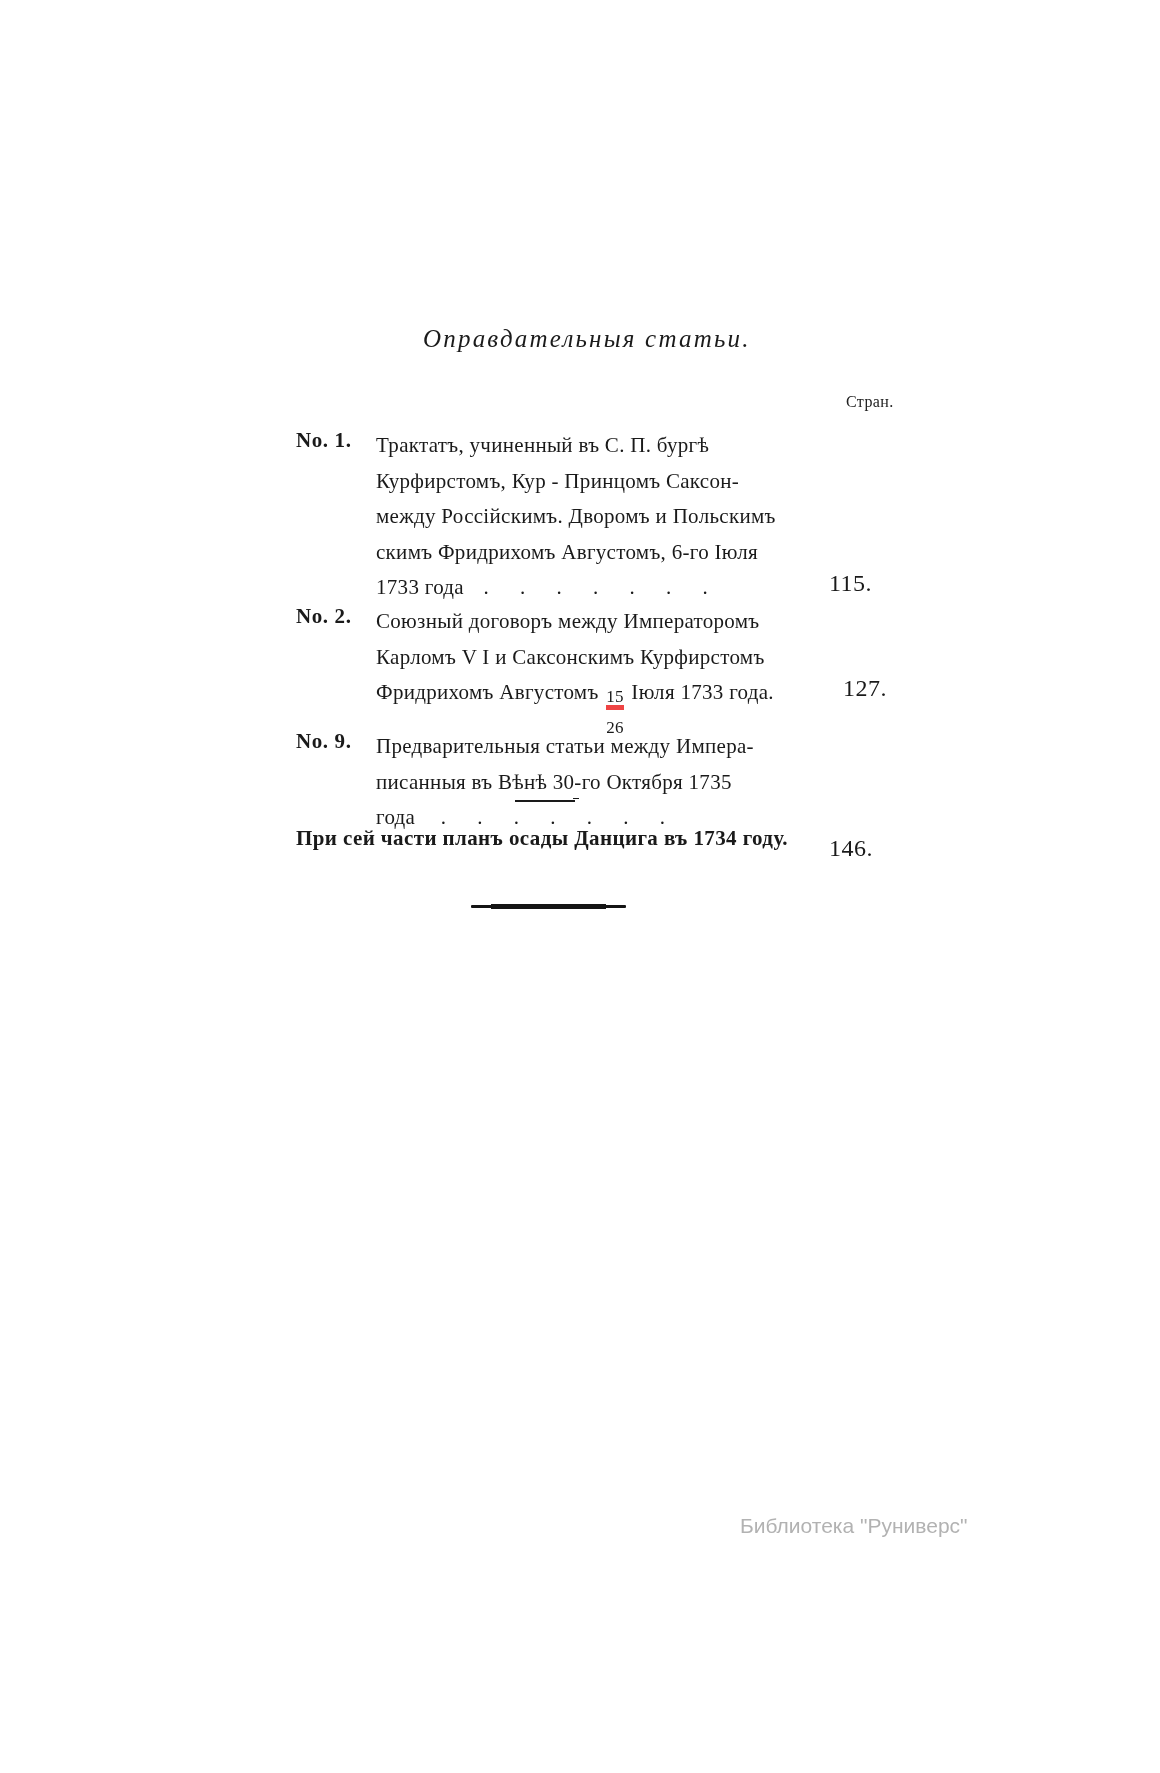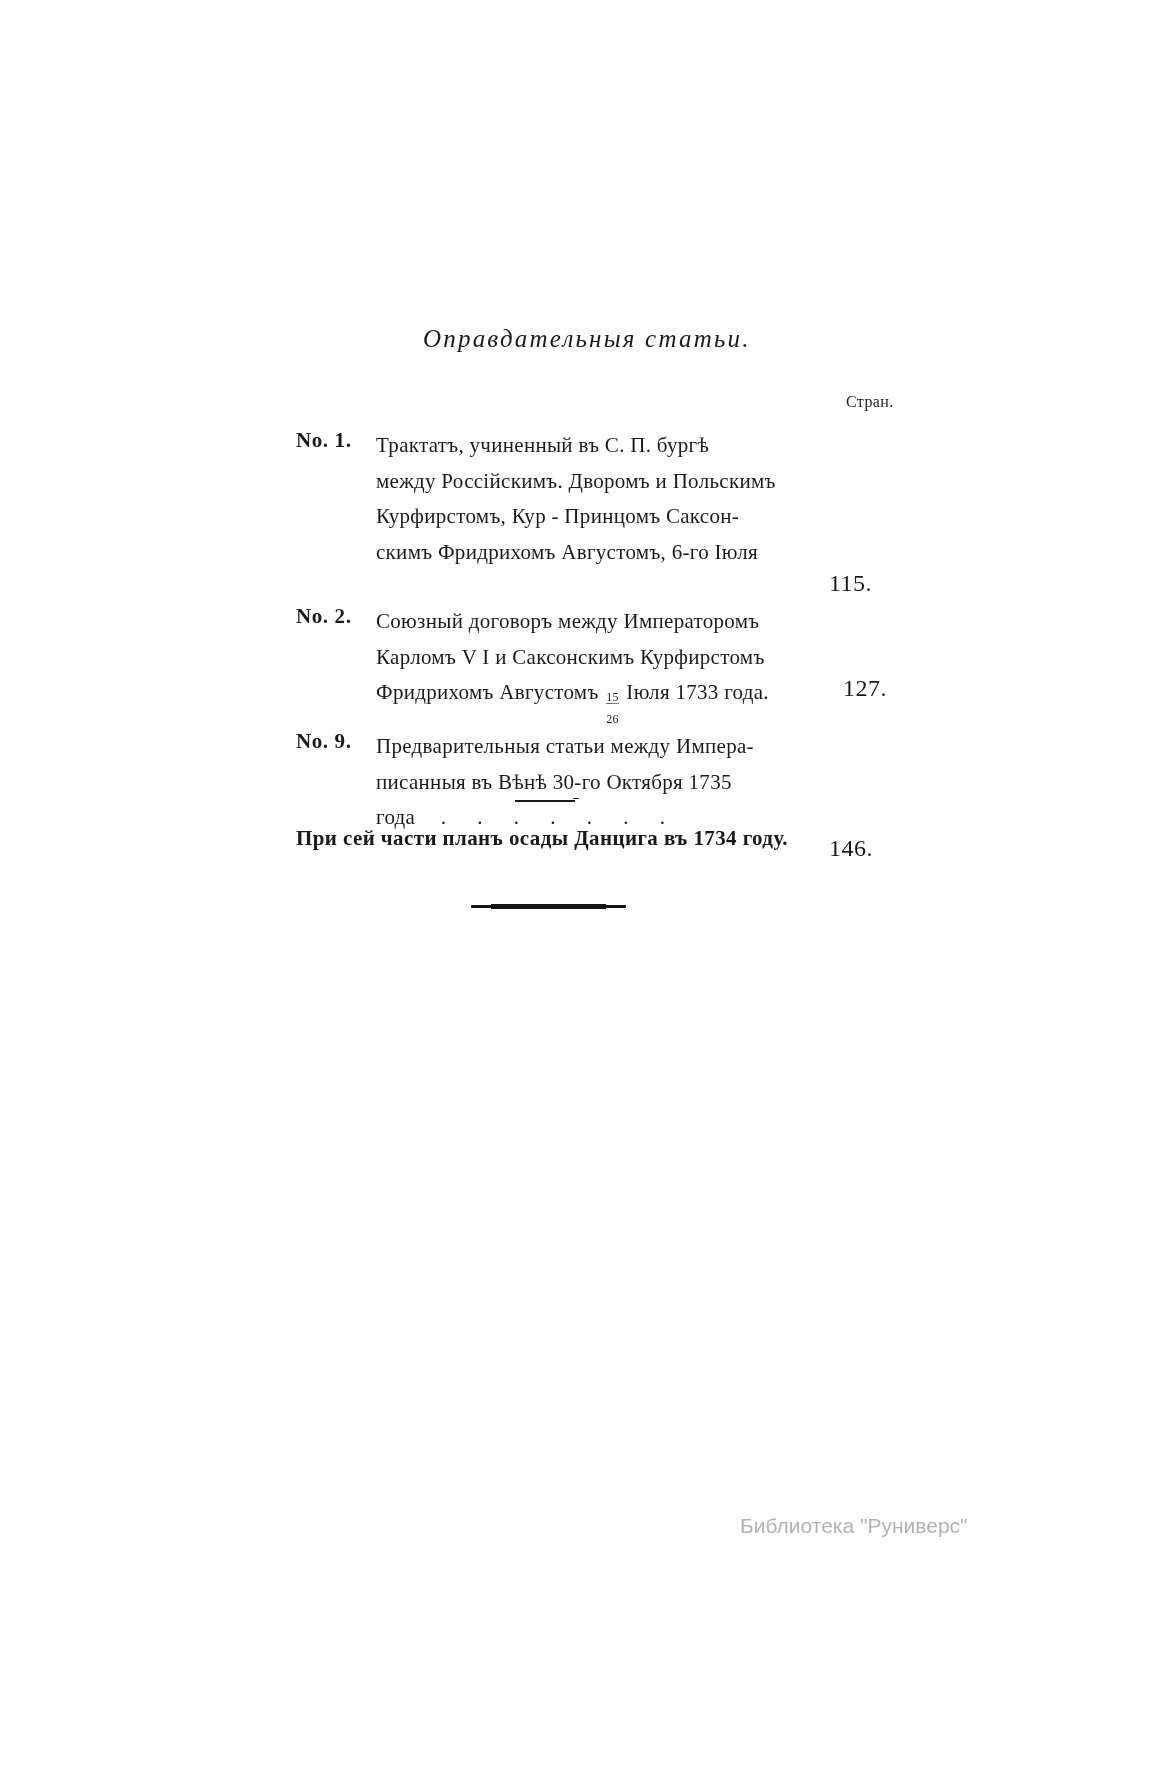--- a/index.html
+++ b/index.html
@@ -92,26 +92,26 @@
     font-size: 24px;
     letter-spacing: 0.5px;
     white-space: nowrap;
   }
 
   .frac {
     display: inline-flex;
     flex-direction: column;
     align-items: center;
     vertical-align: -0.15em;
-    font-size: 12px;
+    font-size: 17px;
     line-height: 1.0;
     margin: 0 2px;
   }
   .frac .num { padding-bottom: 0px; }
-  .frac .den { border-top: 1px solid #ef4444; padding-top: 9px; }
+  .frac .den { border-top: 5px solid #ef4444; padding-top: 9px; }
 
   .rule-short {
     position: absolute;
     left: 487px;
     top: 800px;
     width: 60px;
     height: 2px;
     background: #1a1a1a;
   }
   .rule-short:after {
@@ -171,23 +171,27 @@
   <div class="heading">Оправдательныя  статьи.</div>
 
   <div class="pages-label">Стран.</div>
 
   <div class="toc">
 
     <div class="entry" style="left:268px; top:428px;">
       <div class="entry-no">No. 1.</div>
       <div class="entry-body">
         <div class="line">Трактатъ,   учиненный   въ  С.  П.  бургѣ</div>
+        <div class="line">Курфирстомъ,   Кур - Принцомъ   Саксон-</div>
         <div class="line">между Россійскимъ. Дворомъ и Польскимъ</div>
-        <div class="line">Курфирстомъ,   Кур - Принцомъ   Саксон-</div>
         <div class="line">скимъ Фридрихомъ Августомъ,  6-го Іюля</div>
+        <div class="line">
+          <span>1733 года</span>
+          <span class="dots" style="margin-left:14px;">.   .   .   .   .   .   .</span>
+        </div>
       </div>
       <div class="pagenum" style="left:533px; top:142px;">115.</div>
     </div>
 
     <div class="entry" style="left:268px; top:604px;">
       <div class="entry-no">No. 2.</div>
       <div class="entry-body">
         <div class="line">Союзный  договоръ  между  Императоромъ</div>
         <div class="line">Карломъ V I  и Саксонскимъ Курфирстомъ</div>
         <div class="line">

